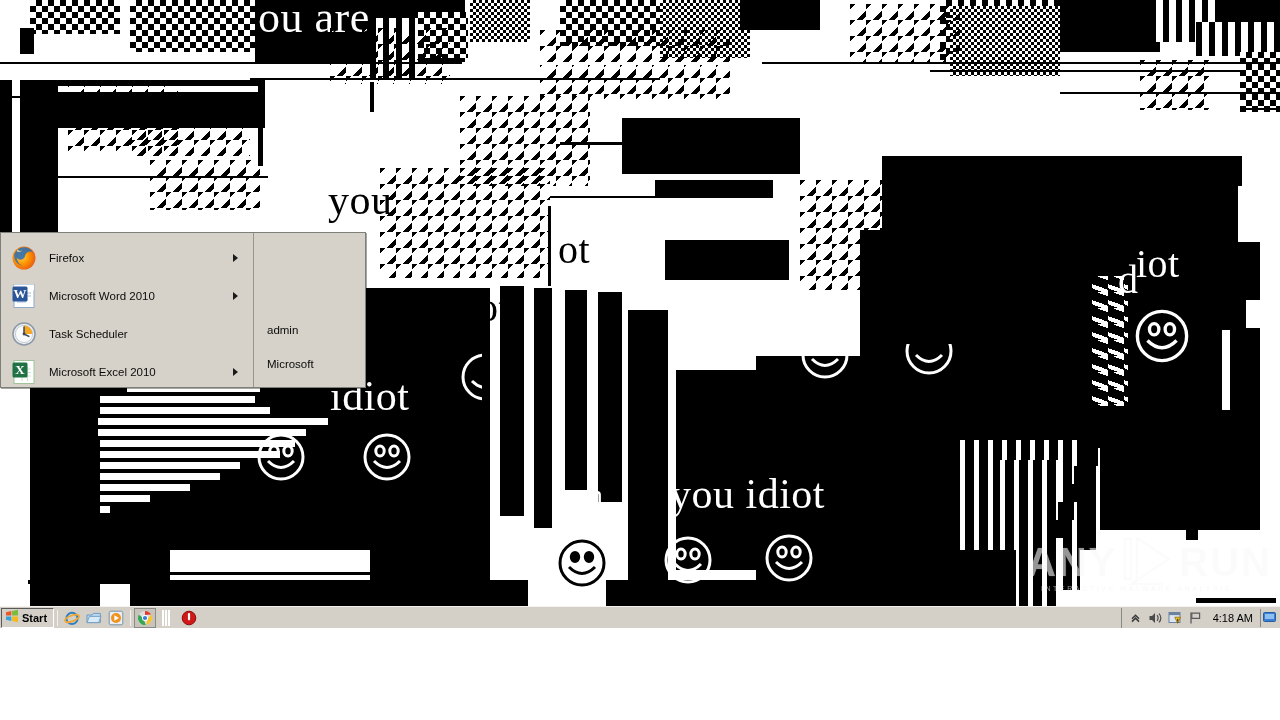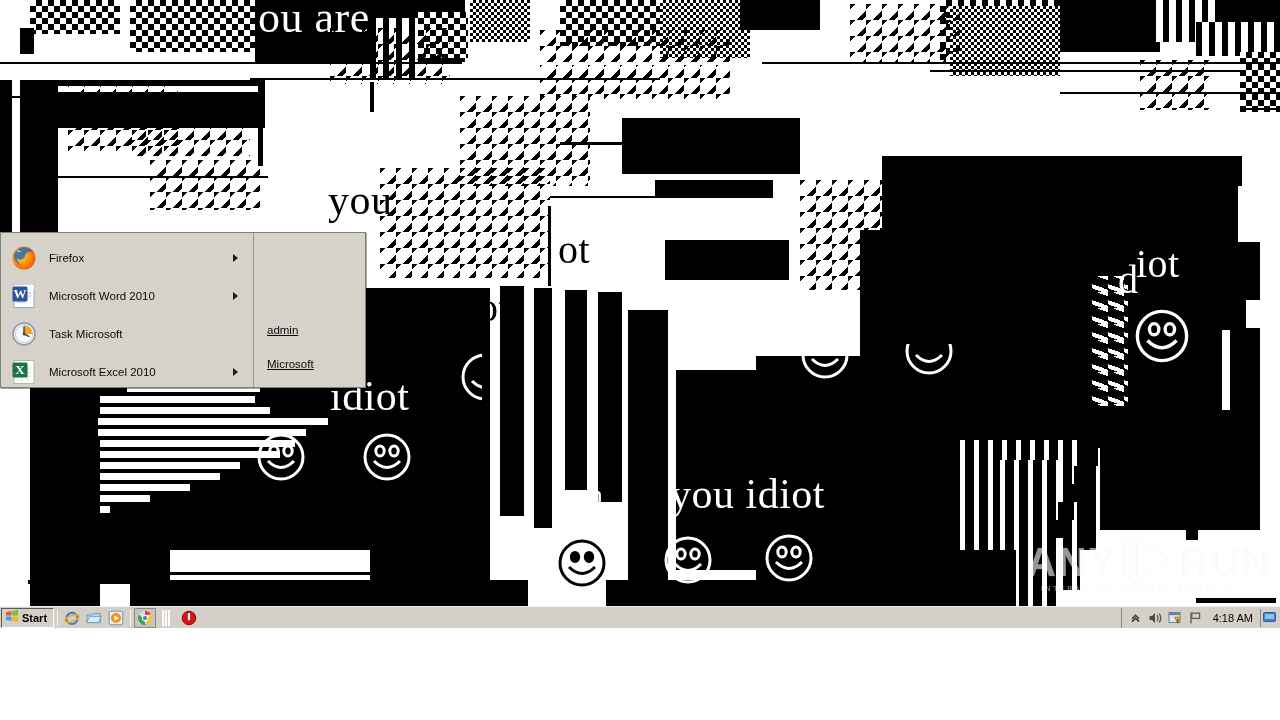--- a/index.html
+++ b/index.html
@@ -131,21 +131,20 @@
     flex: none;
   }
   .sub-item {
     height: 34px;
     padding: 0 0 0 13px;
     display: flex;
     align-items: center;
     font-size: 11.5px;
     color: #0b0b0b;
     cursor: default;
-    text-decoration: underline;
   }
 
   
   #watermark {
     position: absolute;
     right: 8px; bottom: 38px;
     z-index: 30;
     opacity: 0.60;
     display: flex;
     align-items: center;
@@ -517,21 +516,21 @@
         <span class="mi-icon">
           <svg width="26" height="26" viewBox="0 0 26 26">
             <circle cx="13" cy="13" r="11" fill="#eef1f4" stroke="#8d9aa6" stroke-width="1.6"></circle>
             <circle cx="13" cy="13" r="8.6" fill="#f8fafb" stroke="#b9c3cc" stroke-width="0.8"></circle>
             <path d="M13 13 L13 4.6 A8.4 8.4 0 0 1 21.4 13 Z" fill="#f5a623"></path>
             <line x1="13" y1="13" x2="13" y2="5.6" stroke="#3b4a57" stroke-width="1.5"></line>
             <line x1="13" y1="13" x2="18.4" y2="15.6" stroke="#3b4a57" stroke-width="1.5"></line>
             <circle cx="13" cy="13" r="1.4" fill="#3b4a57"></circle>
           </svg>
         </span>
-        <span class="mi-label">Task Microsoft</span>
+        <span class="mi-label">Task Scheduler</span>
       </div>
 
       <div class="menu-item">
         <span class="mi-icon">
           <svg width="26" height="26" viewBox="0 0 26 26">
             <rect x="3" y="1.5" width="20" height="23" fill="#ffffff" stroke="#9fc49a" stroke-width="1"></rect>
             <path d="M6 10h14M6 13.5h14M6 17h14M11 8v14M16.5 8v14" stroke="#cfe4cc" stroke-width="1.1"></path>
             <rect x="1.5" y="3.5" width="15" height="15" rx="1.5" fill="#207245"></rect>
             <text x="9" y="15.4" font-family="'Liberation Serif',serif" font-size="13" font-weight="bold" fill="#ffffff" text-anchor="middle">X</text>
           </svg>

